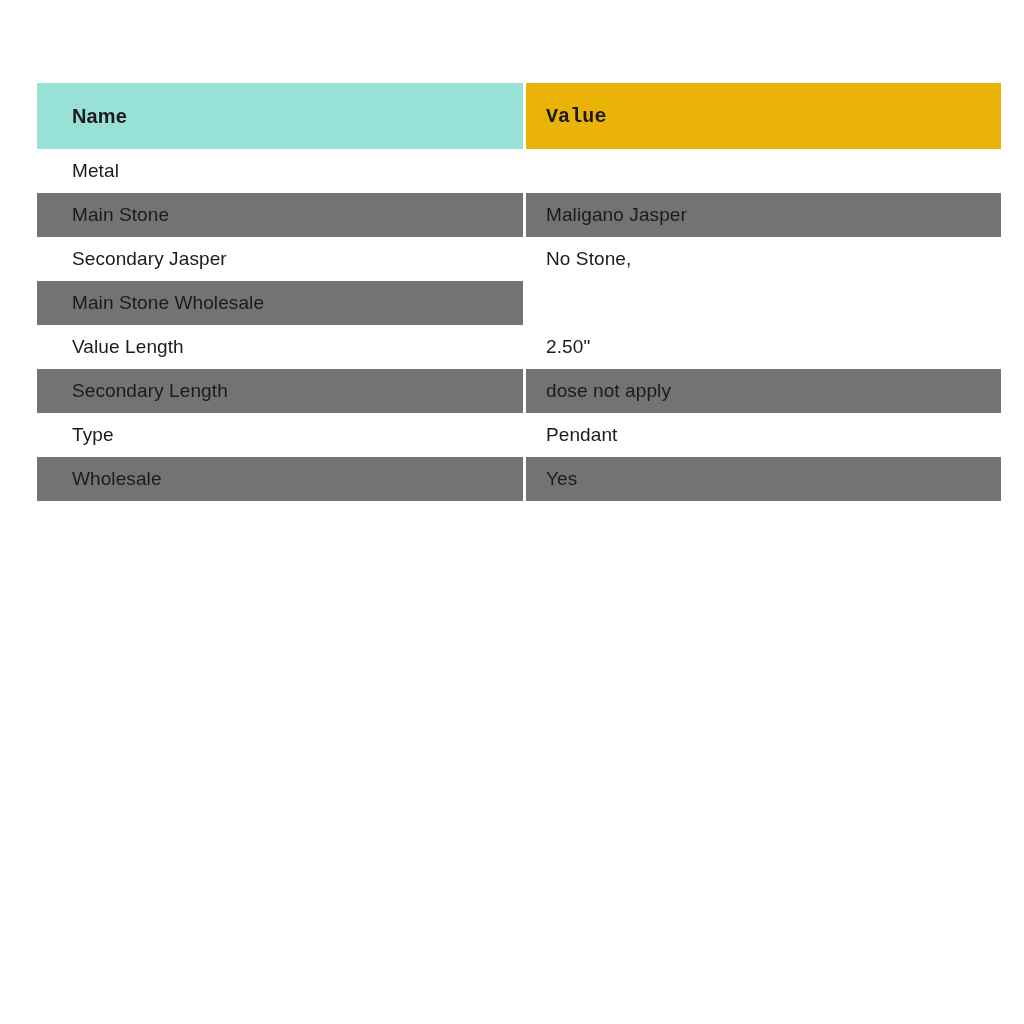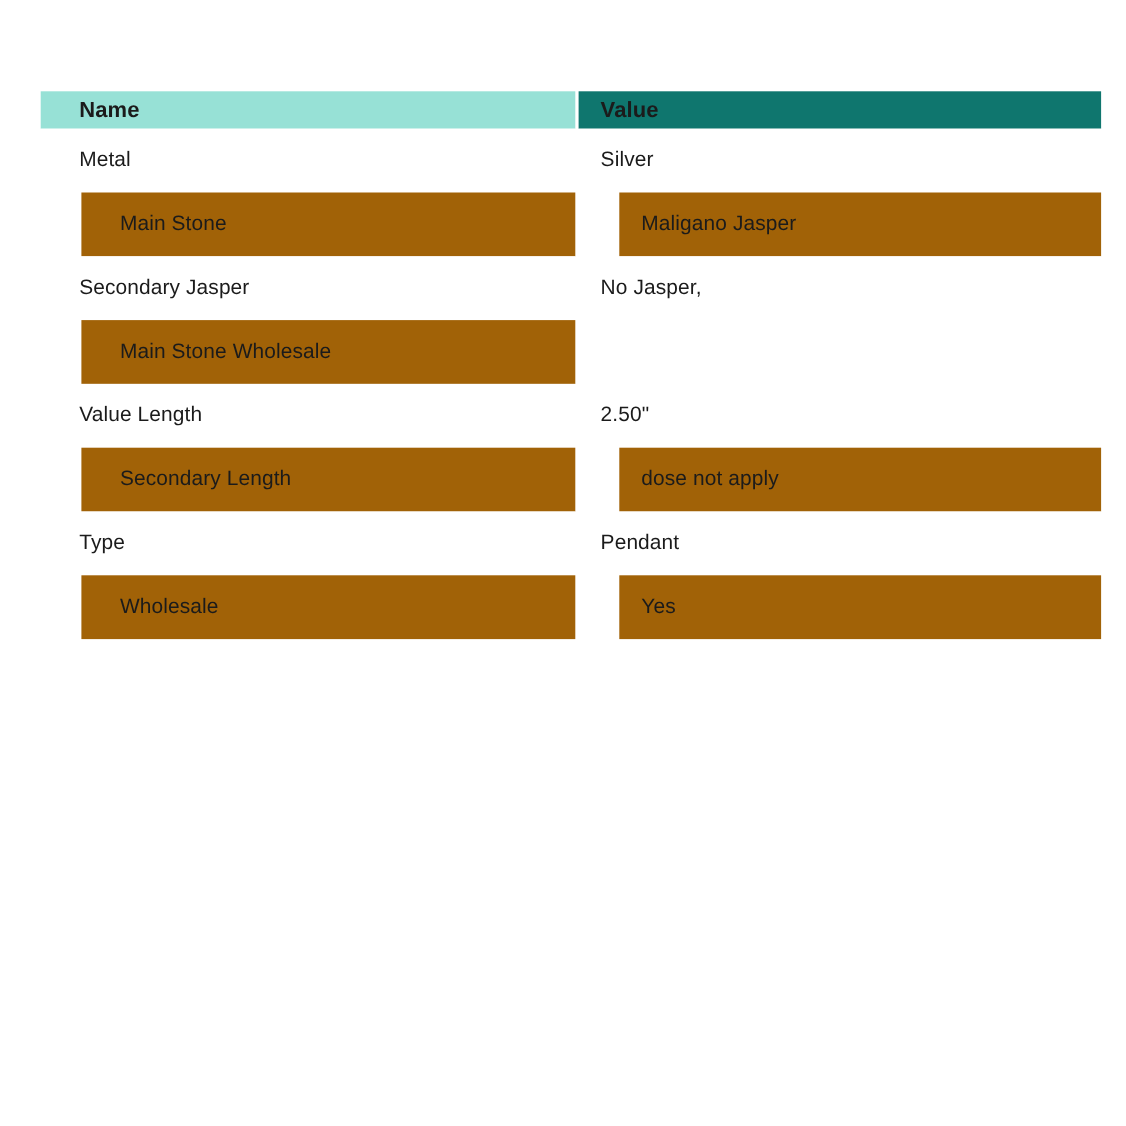--- a/index.html
+++ b/index.html
@@ -25,55 +25,54 @@
   .row .cell {
     display: flex;
     align-items: center;
     font-size: 19px;
     letter-spacing: 0.1px;
     background: transparent;
   }
   .cell.name-col  { padding-left: 35px; }
   .cell.value-col { padding-left: 20px; }
   .header-row {
-    height: 34px;
+    height: 66px;
   }
   .header-row .cell {
     font-weight: 700;
     font-size: 20px;
   }
   .data-row {
-    height: 58px;
+    height: 44px;
   }
-  .row.striped .cell { background: #a16207; margin-left: 37px; }
+  .row.striped .cell { background: #737373; }
   .row.plain  .cell { background: #ffffff; }
 </style>
 </head>
 <body>
 
 <div class="table-wrap">
 
   <div class="row header-row">
     <div class="cell name-col header-bg" style="background: rgb(151, 225, 214);">Name</div>
-    <div class="cell value-col header-bg" style="background: #0f766e;">Value</div>
+    <div class="cell value-col header-bg" style="background: #eab308; font-family: Liberation Mono, monospace;">Value</div>
   </div>
 
   <div class="row data-row plain">
     <div class="cell name-col">Metal</div>
-    <div class="cell value-col">Silver</div>
   </div>
 
   <div class="row data-row striped">
     <div class="cell name-col">Main Stone</div>
     <div class="cell value-col">Maligano Jasper</div>
   </div>
 
   <div class="row data-row plain">
     <div class="cell name-col">Secondary Jasper</div>
-    <div class="cell value-col">No Jasper,</div>
+    <div class="cell value-col">No Stone,</div>
   </div>
 
   <div class="row data-row striped">
     <div class="cell name-col">Main Stone Wholesale</div>
   </div>
 
   <div class="row data-row plain">
     <div class="cell name-col">Value Length</div>
     <div class="cell value-col">2.50"</div>
   </div>

